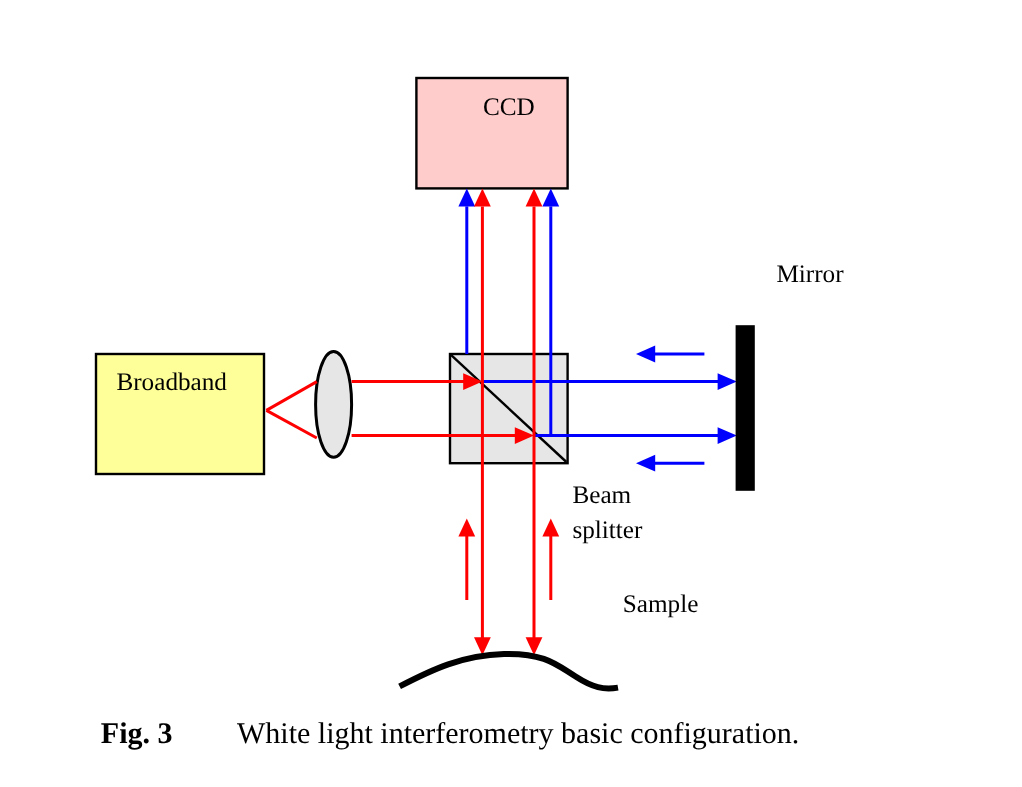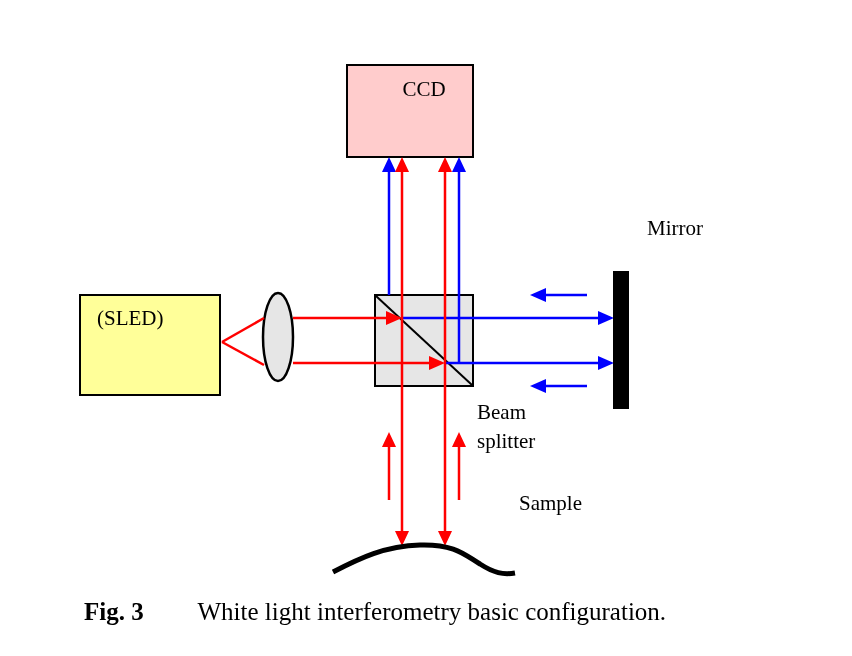--- a/index.html
+++ b/index.html
@@ -66,21 +66,21 @@
   <polygon points="459,432 452,447 466,447" fill="#ff0000"></polygon>
 
   <path d="M333,572 C360,558 385,546 420,545 C455,544 465,555 480,564 C494,573 503,575 515,573" fill="none" stroke="#000" stroke-width="5"></path>
 </svg>
 
 <div class="lbl" style="left:361px; top:77px; width:126px; text-align:center;">
   <div>CCD</div>
 </div>
 
 <div class="lbl" style="left:97px; top:306px; line-height:25px;">
-  <div>(SLED)</div>
+  <div>Broadband</div>
 </div>
 
 <div class="lbl" style="left:603px; top:216px;margin-left:44px;">Mirror</div>
 
 <div class="lbl" style="left:477px; top:398px; line-height:29px;">
   <div>Beam</div>
   <div>splitter</div>
 </div>
 
 <div class="lbl" style="left:519px; top:491px;">Sample</div>

